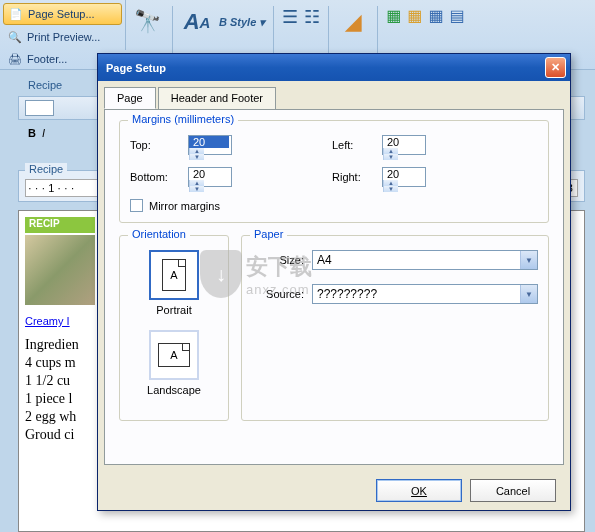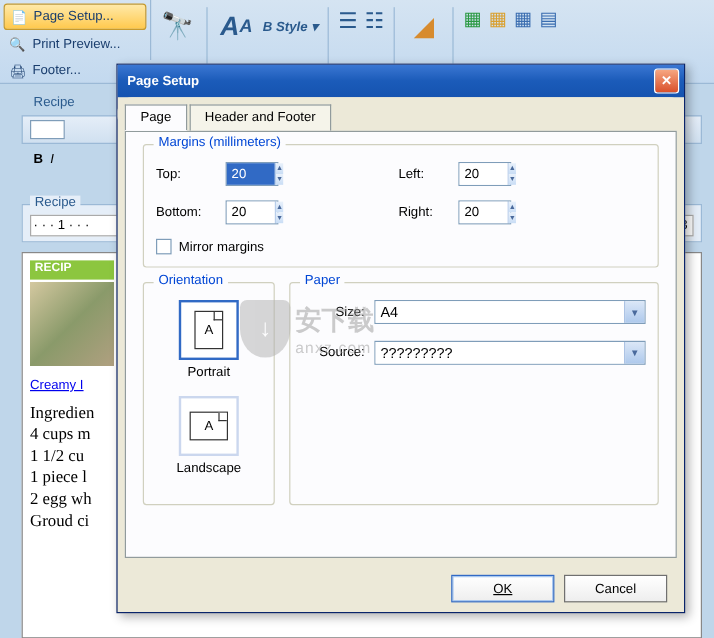--- a/index.html
+++ b/index.html
@@ -37,21 +37,21 @@
 .closebtn { width: 21px; height: 21px; background: linear-gradient(#f7a882,#d94f2a); border: 1px solid #fff; border-radius: 3px; display: flex; align-items: center; justify-content: center; color: #fff; font-weight: bold; cursor: pointer; }
 .tabstrip { padding: 6px 6px 0 6px; display: flex; background: #ece9d8; border-radius: 12px; }
 .tab { padding: 4px 12px; border: 1px solid #919b9c; background: #f5f4ea; border-bottom: none; margin-right: 2px; cursor: pointer; position: relative; }
 .tab.active { background: #fcfcfe; border-bottom: 1px solid #fcfcfe; z-index: 2; }
 .tabpanel { margin: 0 6px 6px 6px; background: #fcfcfe; border: 1px solid #919b9c; flex: 1; padding: 10px 14px; position: relative; }
 .groupbox { border: 1px solid #d0d0bf; border-radius: 3px; padding: 14px 10px 10px 10px; margin-bottom: 12px; position: relative; }
 .groupbox .legend { position: absolute; top: -8px; left: 8px; background: #fcfcfe; padding: 0 4px; color: #0046d5; }
 .margin-row { display: flex; align-items: center; margin-bottom: 12px; }
 .mlabel { width: 58px; color: #000; }
 .mlabel2 { width: 50px; color: #000; margin-left: 100px; }
-.spinner { display: flex; width: 44px; height: 20px; border: 1px solid #7f9db9; background: #fff; }
+.spinner { display: flex; width: 44px; height: 20px; border: 1px solid #7f9db9; background: #fff; flex-direction: column; }
 .spinner.sel input { background: #316ac5; color: #fff; }
 .spinner input { width: 40px; border: none; padding: 0 4px; font-size: 11px; outline: none; }
 .spin-btns { width: 15px; display: flex; flex-direction: column; border-left: 1px solid #b8ceea; }
 .spin-btns div { flex: 1; background: linear-gradient(#e9f1fb,#c9ddf5); display: flex; align-items: center; justify-content: center; font-size: 6px; color: #4a6a9c; cursor: pointer; }
 .checkbox-row { display: flex; align-items: center; gap: 6px; margin-top: 4px; }
 .chk { width: 13px; height: 13px; border: 1px solid #7f9db9; background: #fff; cursor: pointer; }
 .orient-paper { display: flex; gap: 12px; }
 .orient-box { flex: 0 0 110px; }
 .paper-box { flex: 1; }
 .orient-item { display: flex; flex-direction: column; align-items: center; margin-bottom: 14px; }

